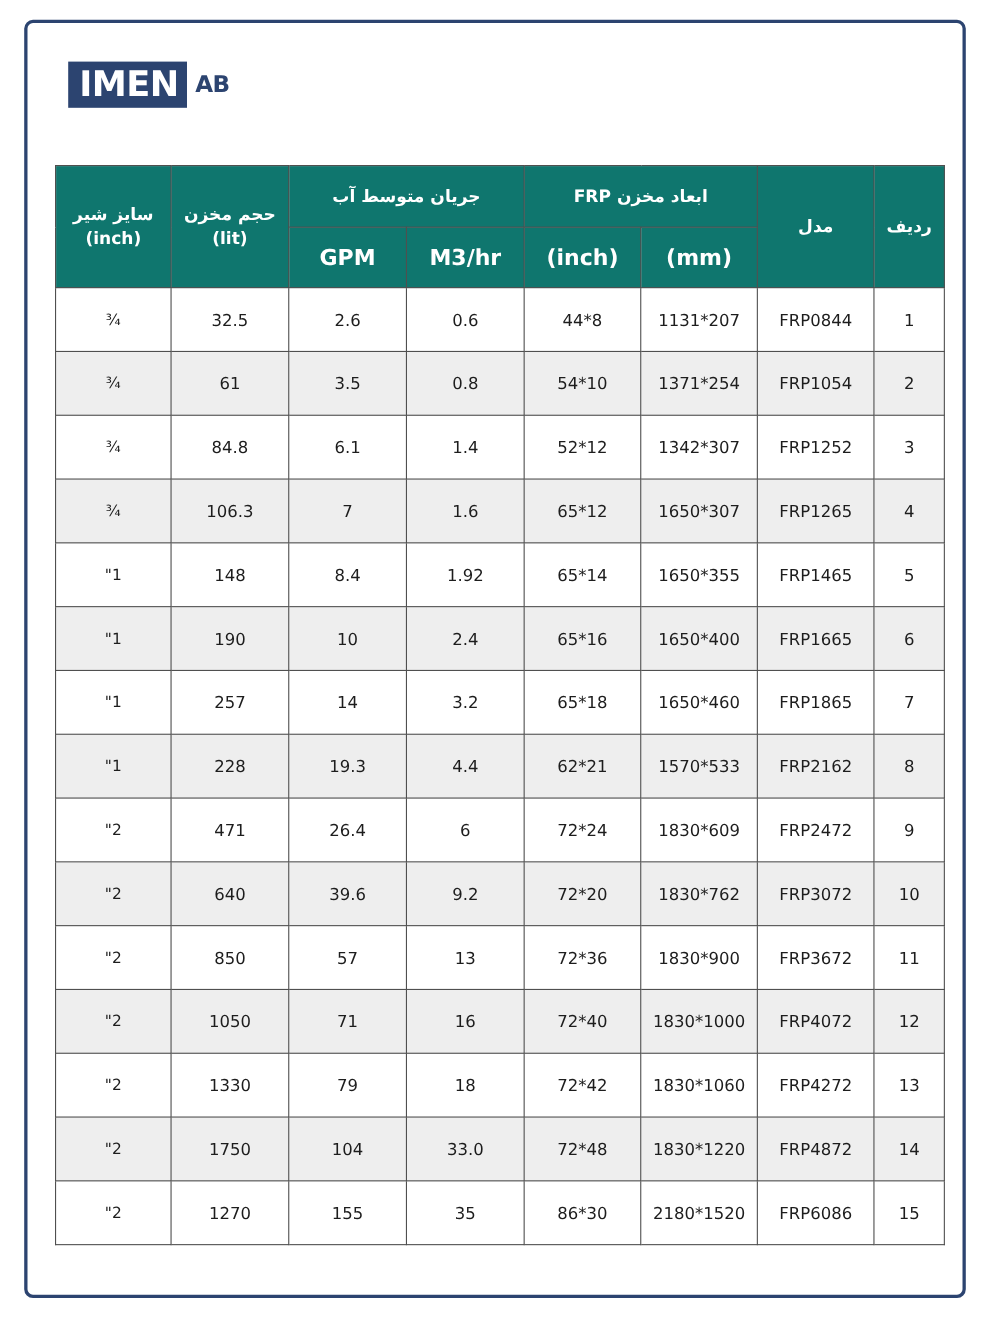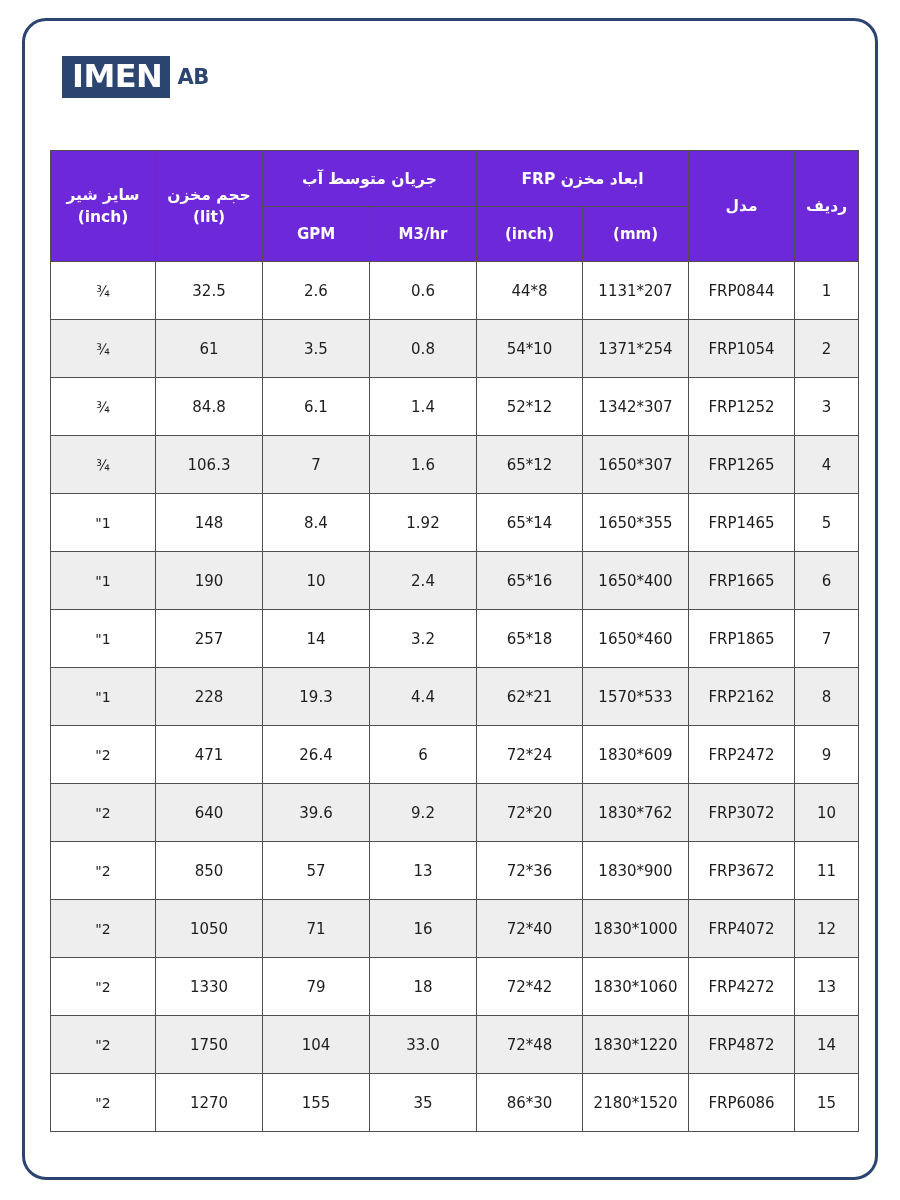--- a/index.html
+++ b/index.html
@@ -15,21 +15,21 @@
   }
 
   .page {
     position: absolute;
     left: 22px;
     top: 18px;
     width: 856px;
     height: 1162px;
     box-sizing: border-box;
     border: 3px solid #2c4470;
-    border-radius: 24px;
+    border-radius: 8px;
     background: #ffffff;
   }
 
   
   .logo-wrap {
     position: absolute;
     left: 37px;
     top: 35px;
     display: flex;
     align-items: center;
@@ -65,32 +65,32 @@
     width: 808px;
     table-layout: fixed;
   }
   table.spec th,
   table.spec td {
     text-align: center;
     vertical-align: middle;
     border: 1px solid #4f4f4f;
   }
   thead th {
-    background: #6d28d9;
+    background: #0f766e;
     color: #ffffff;
     font-weight: bold;
     border: 1px solid #1d2f50;
   }
   th.grp {
     font-size: 15.5px;
     height: 53px;
     direction: rtl;
   }
   th.sub {
-    font-size: 15px;
+    font-size: 20px;
     height: 52px;
   }
   th.tall {
     font-size: 15.5px;
     height: 105px;
     direction: rtl;
     line-height: 1.45;
   }
   th.tall .ltr {
     direction: ltr;

